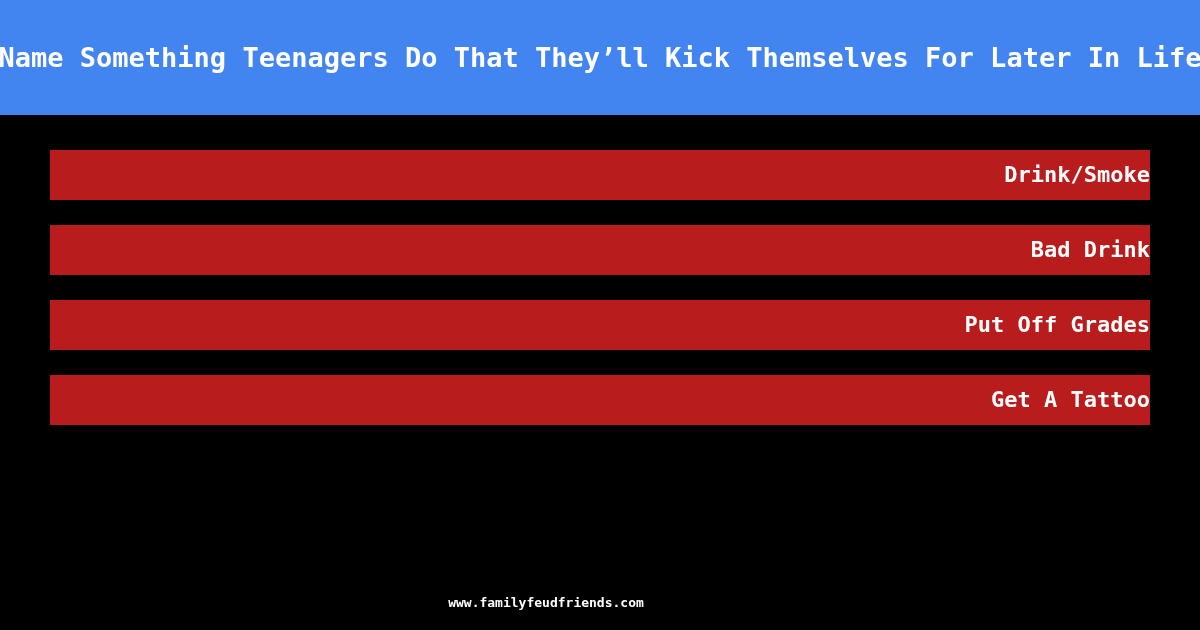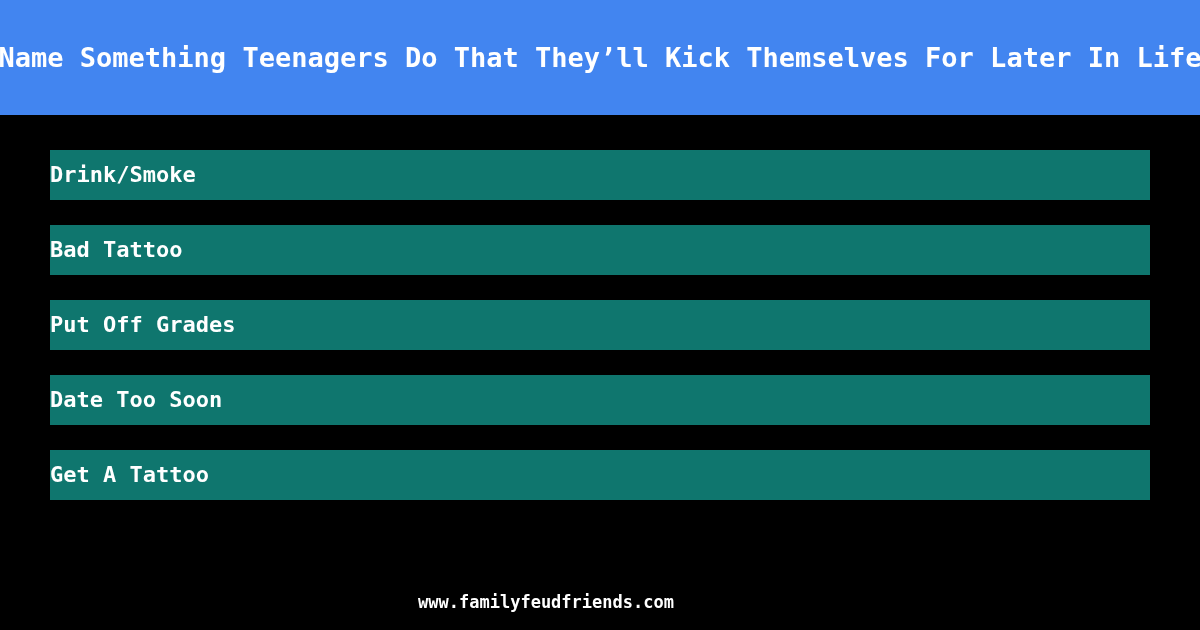--- a/index.html
+++ b/index.html
@@ -52,24 +52,24 @@
     padding: 35px 50px 0 50px;
     box-sizing: border-box;
     display: flex;
     flex-direction: column;
     gap: 25px;
   }
 
   .answer-bar {
     width: 1100px;
     height: 50px;
-    background: #0f766e;
+    background: #b91c1c;
     display: flex;
     align-items: center;
-    justify-content: flex-start;
+    justify-content: flex-end;
     box-sizing: border-box;
     flex: 0 0 auto;
   }
 
   .answer-text {
     color: #ffffff;
     font-family: "DejaVu Sans Mono", "Liberation Mono", monospace;
     font-size: 22px;
     font-weight: bold;
     line-height: 1;
@@ -83,21 +83,21 @@
     height: 55px;
     display: flex;
     align-items: center;
     justify-content: center;
     background: #000000;
   }
 
   .footer-text {
     color: #ffffff;
     font-family: "DejaVu Sans Mono", "Liberation Mono", monospace;
-    font-size: 17px;
+    font-size: 13px;
     font-weight: bold;
     line-height: 1;
     letter-spacing: 0px;
     margin-left: 16px;
   }
 </style>
 </head>
 <body>
 
 <div class="card">
@@ -106,31 +106,28 @@
     <div class="question-text">Name Something Teenagers Do That They’ll Kick Themselves For Later In Life</div>
   </div>
 
   <div class="answers">
 
     <div class="answer-bar">
       <span class="answer-text">Drink/Smoke</span>
     </div>
 
     <div class="answer-bar">
-      <span class="answer-text">Bad Tattoo</span>
+      <span class="answer-text">Bad Drink</span>
     </div>
 
     <div class="answer-bar">
       <span class="answer-text">Put Off Grades</span>
     </div>
 
 
-    <div class="answer-bar">
-      <span class="answer-text">Date Too Soon</span>
-    </div>
 
     <div class="answer-bar">
       <span class="answer-text">Get A Tattoo</span>
     </div>
 
   </div>
 
   <div class="footer">
     <span class="footer-text">www.familyfeudfriends.com</span>
   </div>

